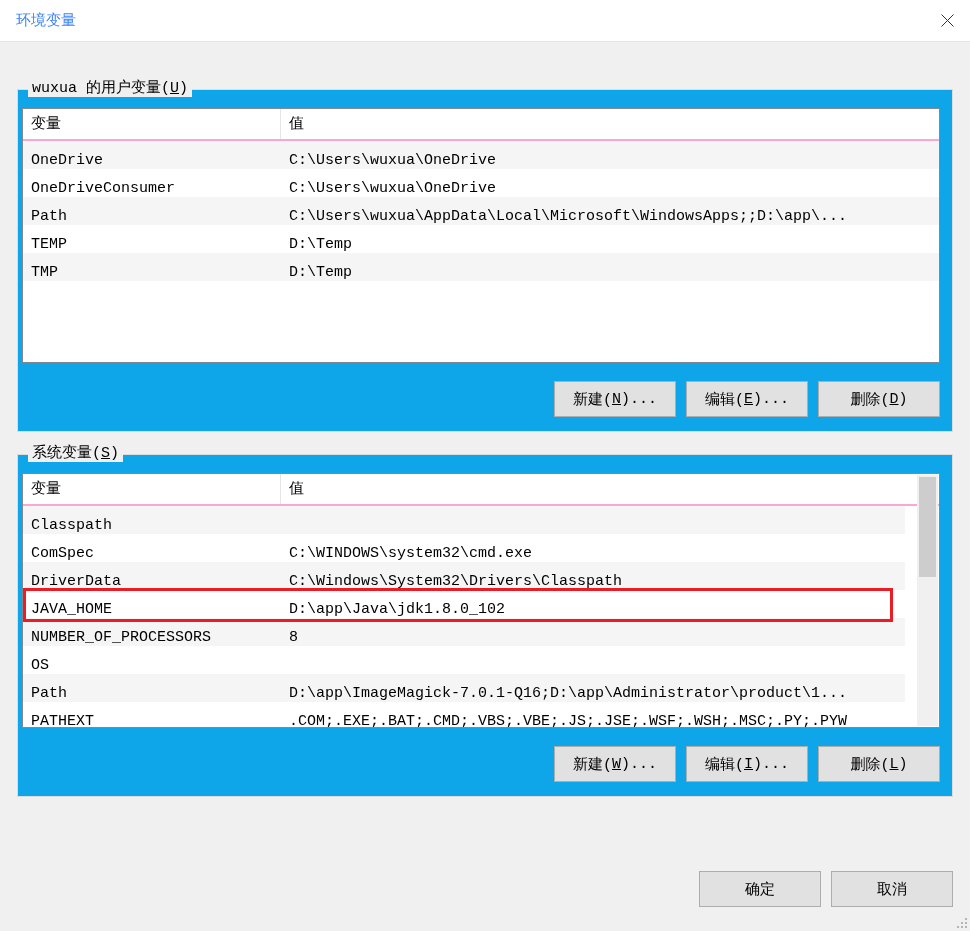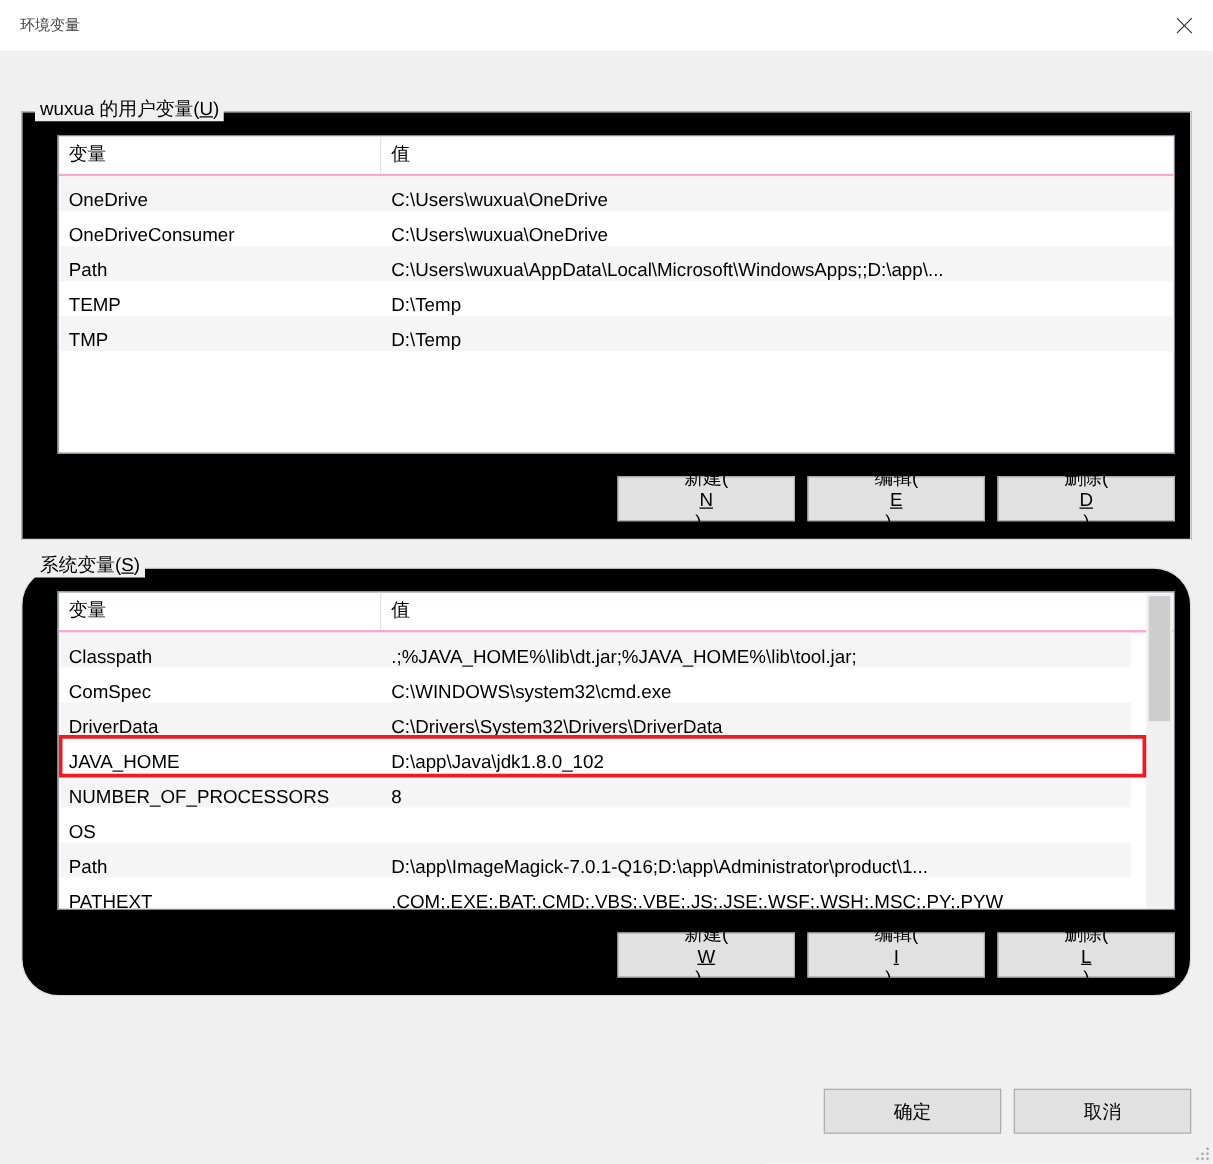--- a/index.html
+++ b/index.html
@@ -14,41 +14,42 @@
   }
   .titlebar {
     height: 42px;
     display: flex;
     align-items: center;
     justify-content: space-between;
     padding: 0 0 0 16px;
     border-bottom: 1px solid #e5e5e5;
     background: #fff;
   }
-  .titlebar .title { font-size: 12px; color: #404040; }
+  .titlebar .title { font-size: 15px; color: #3b82f6; }
   .titlebar .close {
     width: 46px; height: 42px;
     display: flex; align-items: center; justify-content: center;
     font-size: 14px; color: #222;
     cursor: default;
   }
   .titlebar .close svg { width: 13px; height: 13px; }
   .titlebar .close svg line { stroke: #333; stroke-width: 1; }
   .body {
     background: #f0f0f0;
     height: 889px;
     padding: 17px 17px 14px 17px;
     position: relative;
   }
   .groupbox {
     border: 1px solid #dcdcdc;
-    background: #000000;
+    background: #0ea5e9;
     position: relative;
     margin-top: 22px;
-    padding: 18px 12px 14px 28px;
+    padding: 18px 12px 14px 4px;
+    font-family: Liberation Mono, monospace;
   }
   .groupbox .legend {
     position: absolute;
     top: -12px;
     left: 10px;
     background: #f0f0f0;
     padding: 0 4px;
     font-size: 15px;
     color: #000;
   }
@@ -108,30 +109,29 @@
     top: 2px; height: 100px;
     background: #cdcdcd;
   }
   .btnrow {
     display: flex;
     justify-content: flex-end;
     gap: 10px;
     margin-top: 18px;
   }
   .btn {
-    width: 142px; height: 36px;
+    width: 122px; height: 36px;
     background: #e1e1e1;
     border: 1px solid #adadad;
     font-family: inherit;
     font-size: 15px;
     color: #000;
     display: inline-flex;
     align-items: center; justify-content: center;
     padding: 0;
-    flex-direction: column;
   }
   .btn .ul { text-decoration: underline; }
   .footer {
     position: absolute;
     right: 17px; bottom: 24px;
     display: flex; gap: 10px; padding-left: 26px;
   }
   .resize-grip {
     position: absolute;
     right: 2px; bottom: 2px;
@@ -205,42 +205,41 @@
           <span>)...</span>
       </button>
       <button class="btn">
         <span>删除(</span>
           <span class="ul">D</span>
           <span>)</span>
       </button>
     </div>
   </div>
 
-  <div class="groupbox" style="border-radius:30px;">
+  <div class="groupbox" style="">
     <div class="legend">
       <span>系统变量(</span><span class="ul">S</span><span>)</span>
     </div>
 
     <div class="listpanel system sys-wrap">
       <div class="header">
         <div class="col col-var">变量</div>
         <div class="col col-val">值</div>
       </div>
       <div class="rows" style="right:34px;">
         <div class="row alt">
           <div class="cell col-var">Classpath</div>
-          <div class="cell col-val">.;%JAVA_HOME%\lib\dt.jar;%JAVA_HOME%\lib\tool.jar;</div>
         </div>
         <div class="row">
           <div class="cell col-var">ComSpec</div>
           <div class="cell col-val">C:\WINDOWS\system32\cmd.exe</div>
         </div>
         <div class="row alt">
           <div class="cell col-var">DriverData</div>
-          <div class="cell col-val">C:\Drivers\System32\Drivers\DriverData</div>
+          <div class="cell col-val">C:\Windows\System32\Drivers\Classpath</div>
         </div>
         <div class="row">
           <div class="cell col-var">JAVA_HOME</div>
           <div class="cell col-val">D:\app\Java\jdk1.8.0_102</div>
         </div>
         <div class="row alt">
           <div class="cell col-var">NUMBER_OF_PROCESSORS</div>
           <div class="cell col-val">8</div>
         </div>
         <div class="row">

